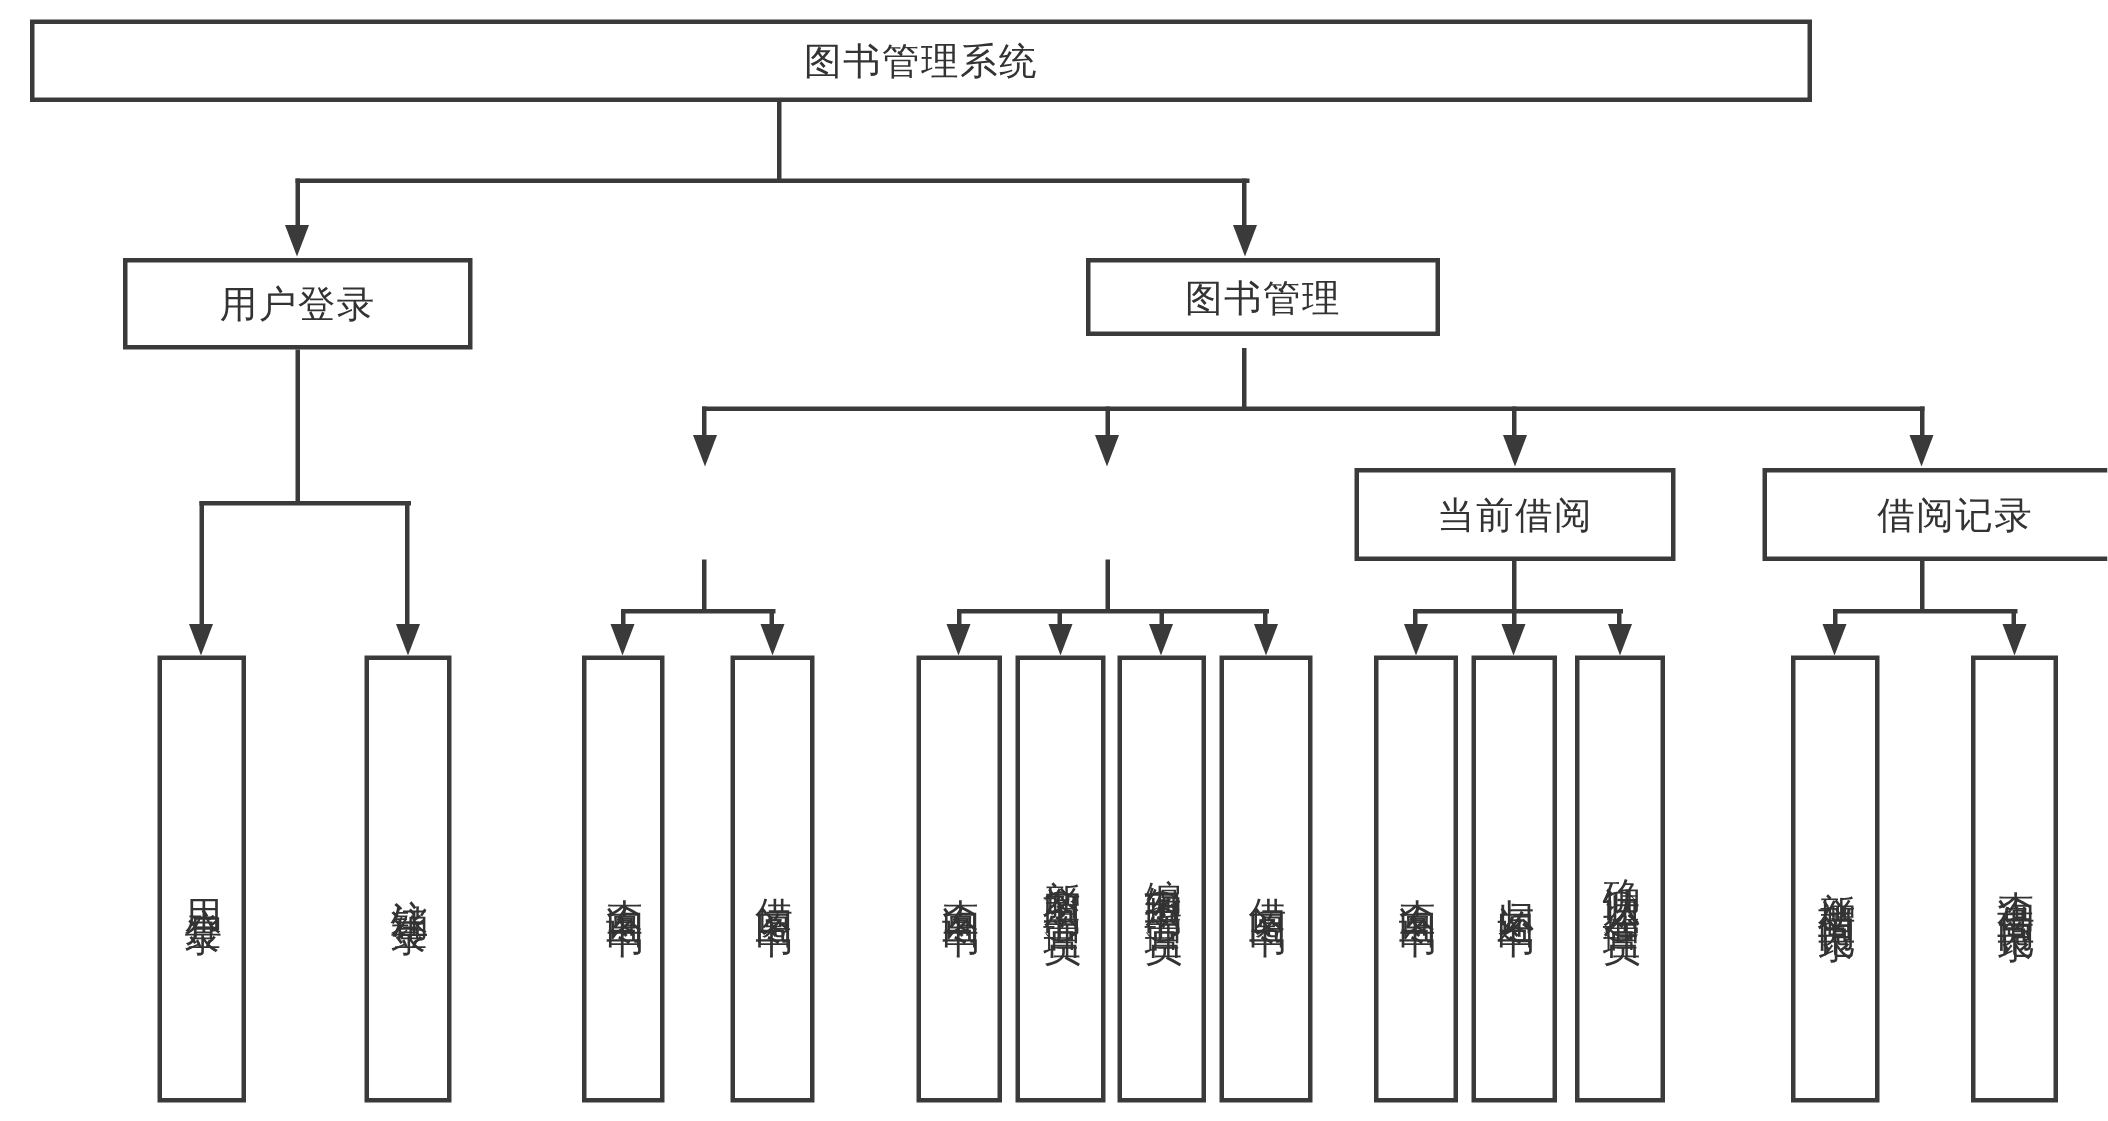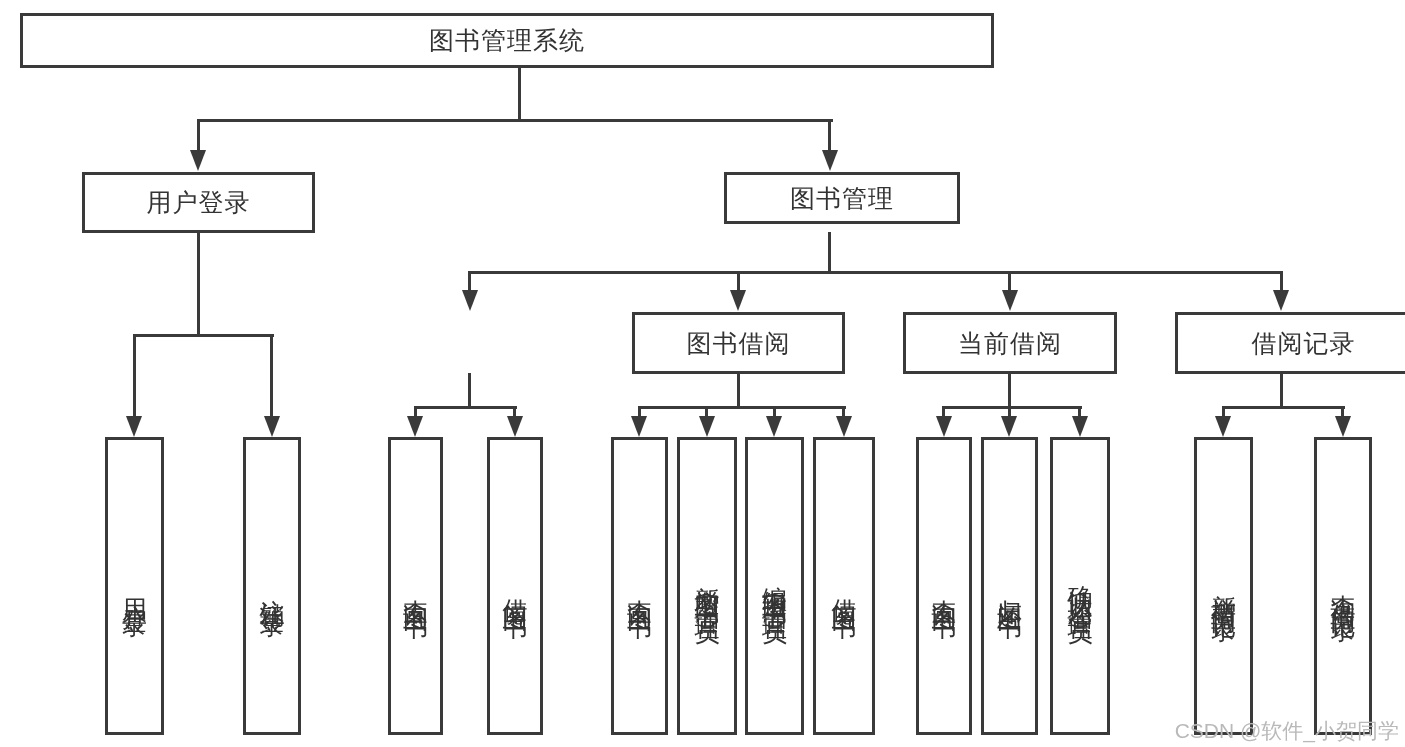--- a/index.html
+++ b/index.html
@@ -65,36 +65,33 @@
     color: var(--watermark);
     z-index: 3;
     white-space: nowrap;
   }
 </style>
 </head>
 <body>
 
 <div class="canvas">
 
-  <div class="box" style="left:20px;top:13px;width:974px;height:55px">
+  <div class="box" style="left:20px;top:13px;width:1188px;height:55px">
     <span class="lbl">图书管理系统</span>
   </div>
 
   <div class="box" style="left:82px;top:172px;width:233px;height:61px">
     <span class="lbl">用户登录</span>
   </div>
 
   <div class="box" style="left:724px;top:172px;width:236px;height:52px">
     <span class="lbl">图书管理</span>
   </div>
 
 
-  <div class="box" style="left:632px;top:312px;width:213px;height:62px">
-    <span class="lbl">图书借阅</span>
-  </div>
 
   <div class="box" style="left:903px;top:312px;width:214px;height:62px">
     <span class="lbl">当前借阅</span>
   </div>
 
   <div class="box" style="left:1175px;top:312px;width:257px;height:62px">
     <span class="lbl">借阅记录</span>
   </div>
 
   <div class="box v" style="left:105px;top:437px;width:59px;height:298px">
@@ -196,14 +193,13 @@
     <i class="ar" style="left:1072px;top:416px"></i>
 
     <i class="ln" style="left:1280px;top:373px;width:3px;height:35px"></i>
     <i class="ln" style="left:1222px;top:406px;width:123px;height:3px"></i>
     <i class="ln" style="left:1222px;top:406px;width:3px;height:12px"></i>
     <i class="ar" style="left:1215px;top:416px"></i>
     <i class="ln" style="left:1341px;top:406px;width:3px;height:12px"></i>
     <i class="ar" style="left:1335px;top:416px"></i>
   </div>
 
-  <div class="watermark">CSDN @软件_小贺同学</div>
 </div>
 
 </body></html>

